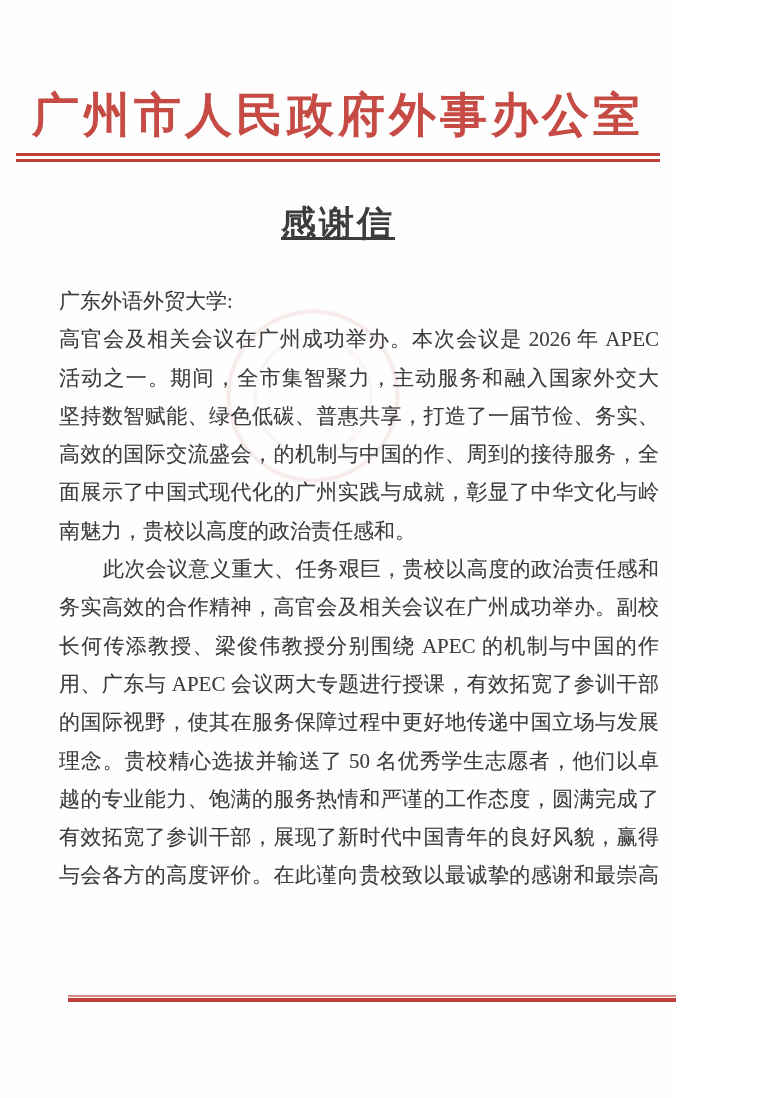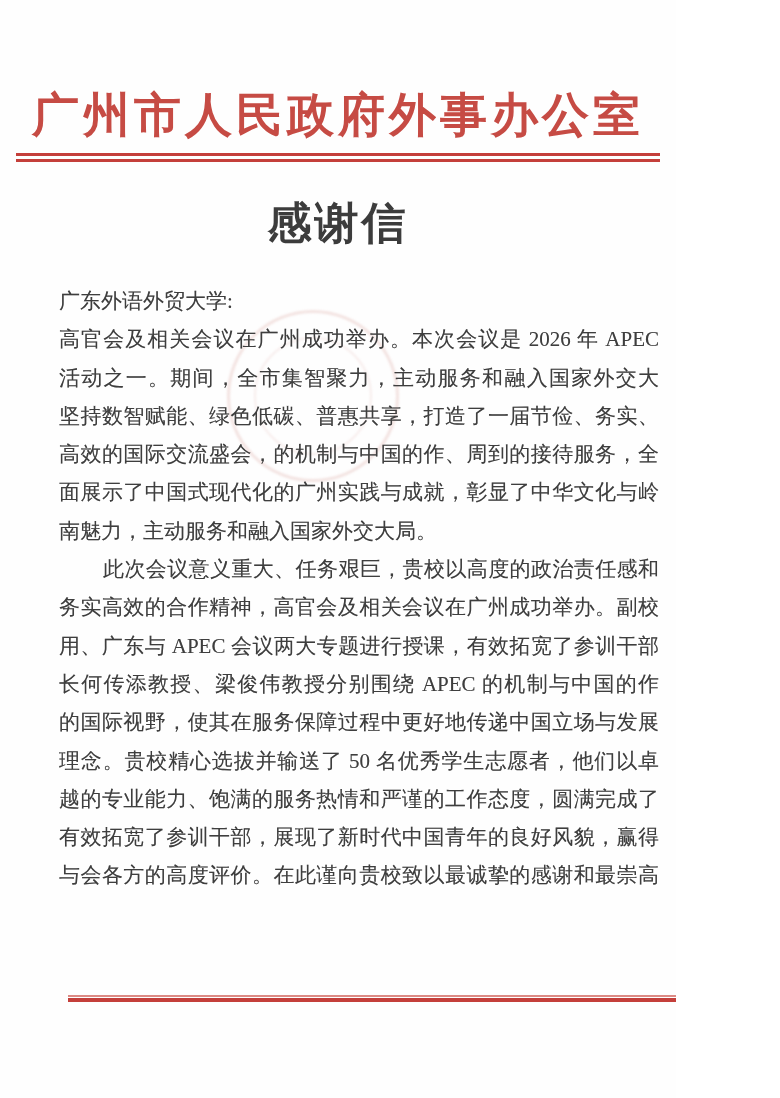--- a/index.html
+++ b/index.html
@@ -32,25 +32,26 @@
     width:644px;
     margin:7px auto 0 auto;
     height:3px;
     border-top:3px solid var(--red-line);
     border-bottom:3px solid var(--red-line);
   }
   .doc-title{
     margin:0;
     padding-top:40px;
     text-align:center;
-    font-size:44px;
+    font-size:35px;
     line-height:44px;
     color:var(--title-ink);
     font-weight:bold;
     letter-spacing:3px;
+    text-decoration:underline;
   }
   .letter-body{
     position:relative;
     z-index:1;
     width:600px;
     margin-left:59px;
     padding-top:36px;
     color:var(--body-ink);
     font-size:21px;
     text-shadow:0 0 0.4px rgba(40,40,40,0.35);
@@ -104,25 +105,25 @@
   </div>
 
   <main class="letter-body">
     <div class="line no-fill salutation">广东外语外贸大学:</div>
 
       <div class="line">高官会及相关会议在广州成功举办。本次会议是 2026 年 APEC</div>
       <div class="line">活动之一。期间，全市集智聚力，主动服务和融入国家外交大局，</div>
       <div class="line">坚持数智赋能、绿色低碳、普惠共享，打造了一届节俭、务实、</div>
       <div class="line">高效的国际交流盛会，的机制与中国的作、周到的接待服务，全</div>
       <div class="line">面展示了中国式现代化的广州实践与成就，彰显了中华文化与岭</div>
-      <div class="line no-fill">南魅力，主动服务和融入国家外交大局。</div>
+      <div class="line no-fill">南魅力，贵校以高度的政治责任感和。</div>
       <div class="line indent">此次会议意义重大、任务艰巨，贵校以高度的政治责任感和</div>
       <div class="line">务实高效的合作精神，高官会及相关会议在广州成功举办。副校</div>
+      <div class="line">长何传添教授、梁俊伟教授分别围绕 APEC 的机制与中国的作</div>
       <div class="line">用、广东与 APEC 会议两大专题进行授课，有效拓宽了参训干部</div>
-      <div class="line">长何传添教授、梁俊伟教授分别围绕 APEC 的机制与中国的作</div>
       <div class="line">的国际视野，使其在服务保障过程中更好地传递中国立场与发展</div>
       <div class="line">理念。贵校精心选拔并输送了 50 名优秀学生志愿者，他们以卓</div>
       <div class="line">越的专业能力、饱满的服务热情和严谨的工作态度，圆满完成了</div>
       <div class="line">有效拓宽了参训干部，展现了新时代中国青年的良好风貌，赢得了</div>
       <div class="line">与会各方的高度评价。在此谨向贵校致以最诚挚的感谢和最崇高</div>
     </main>
 
   <div class="footer-rule">
     <div class="thin"></div>
     <div class="gap"></div>

